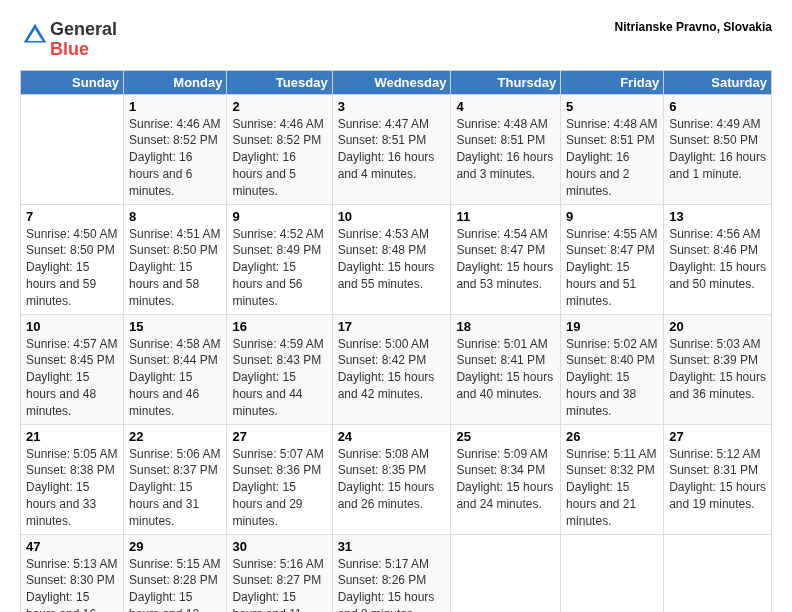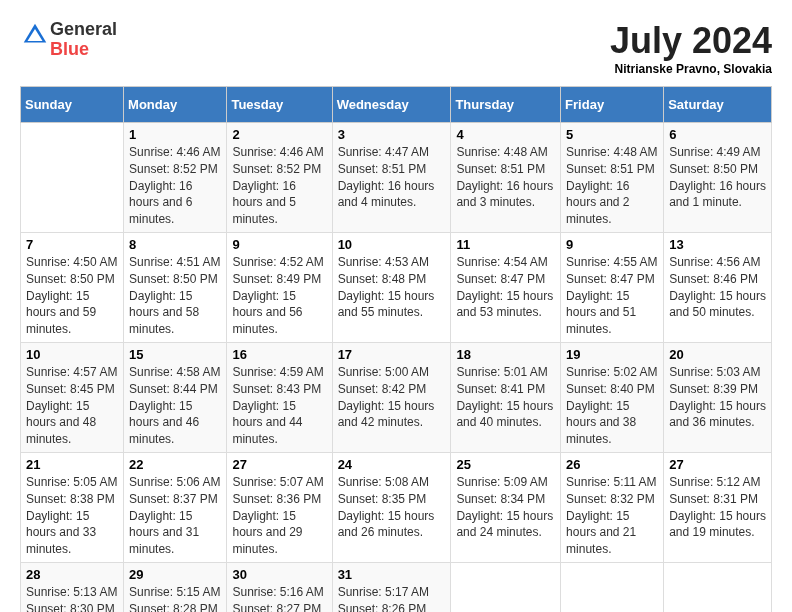--- a/index.html
+++ b/index.html
@@ -44,22 +44,22 @@
       color: #000000;
     }
     table {
       width: 100%;
       border-collapse: collapse;
       font-size: 11px;
     }
     thead tr th {
       background-color: #3a7abf;
       color: #fff;
-      padding: 10px 4px;
-      text-align: left;
+      padding: 4px 4px;
+      text-align: right;
       font-size: 13px;
       font-weight: bold;
       border: 1px solid #ccc;
     }
     tbody tr td {
       border: 1px solid #ddd;
       padding: 4px 5px;
       vertical-align: top;
       min-height: 70px;
       background: #fff;
@@ -87,21 +87,20 @@
     <svg class="logo-icon" viewBox="0 0 40 40" width="40" height="40">
       <polygon points="20,5 35,30 5,30" fill="#1a6fd4"></polygon>
       <polygon points="20,12 30,28 10,28" fill="#fff"></polygon>
     </svg>
     <div class="logo-text">
       <span class="logo-general">General</span><br>
       <span class="logo-blue">Blue</span>
     </div>
   </div>
   <div class="title-block">
-    <h1>July 2024</h1>
     <h2>Nitrianske Pravno, Slovakia</h2>
   </div>
 </div>
 
 <table>
   <thead>
     <tr>
     <th>Sunday</th>
         <th>Monday</th>
         <th>Tuesday</th>
@@ -224,21 +223,21 @@
           <div class="day-number">26</div>
           <div class="day-detail">Sunrise: 5:11 AM<br>Sunset: 8:32 PM<br>Daylight: 15 hours and 21 minutes.</div>
         </td>
         <td>
           <div class="day-number">27</div>
           <div class="day-detail">Sunrise: 5:12 AM<br>Sunset: 8:31 PM<br>Daylight: 15 hours and 19 minutes.</div>
         </td>
       </tr>
       <tr>
         <td>
-          <div class="day-number">28</div>
+          <div class="day-number">47</div>
           <div class="day-detail">Sunrise: 5:13 AM<br>Sunset: 8:30 PM<br>Daylight: 15 hours and 16 minutes.</div>
         </td>
         <td>
           <div class="day-number">29</div>
           <div class="day-detail">Sunrise: 5:15 AM<br>Sunset: 8:28 PM<br>Daylight: 15 hours and 13 minutes.</div>
         </td>
         <td>
           <div class="day-number">30</div>
           <div class="day-detail">Sunrise: 5:16 AM<br>Sunset: 8:27 PM<br>Daylight: 15 hours and 11 minutes.</div>
         </td>

